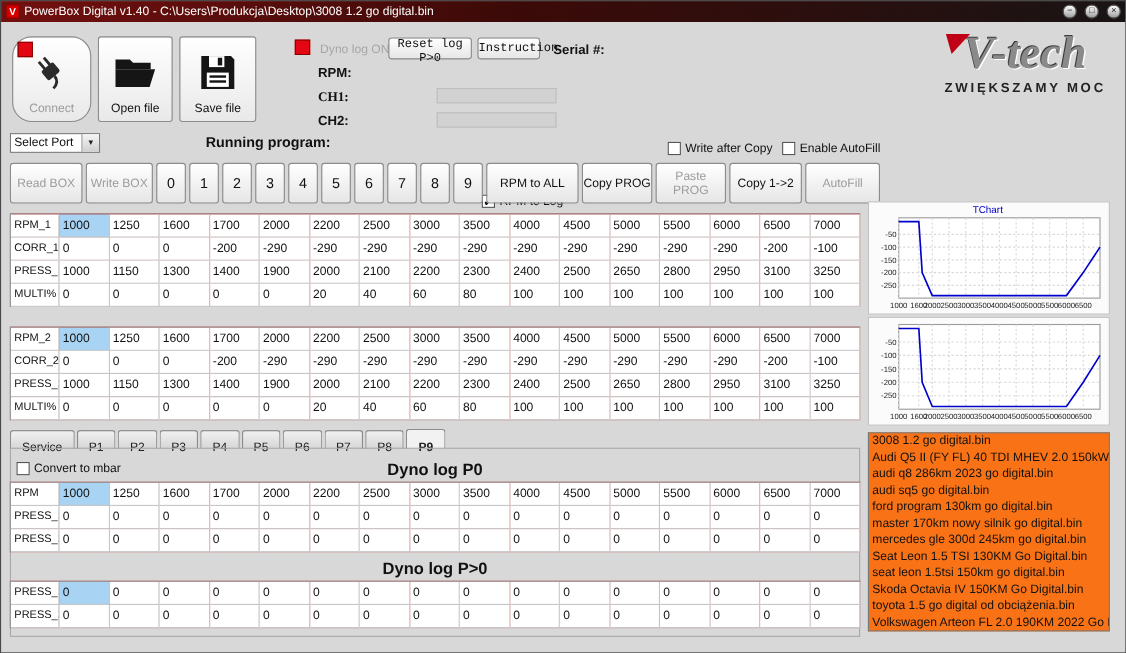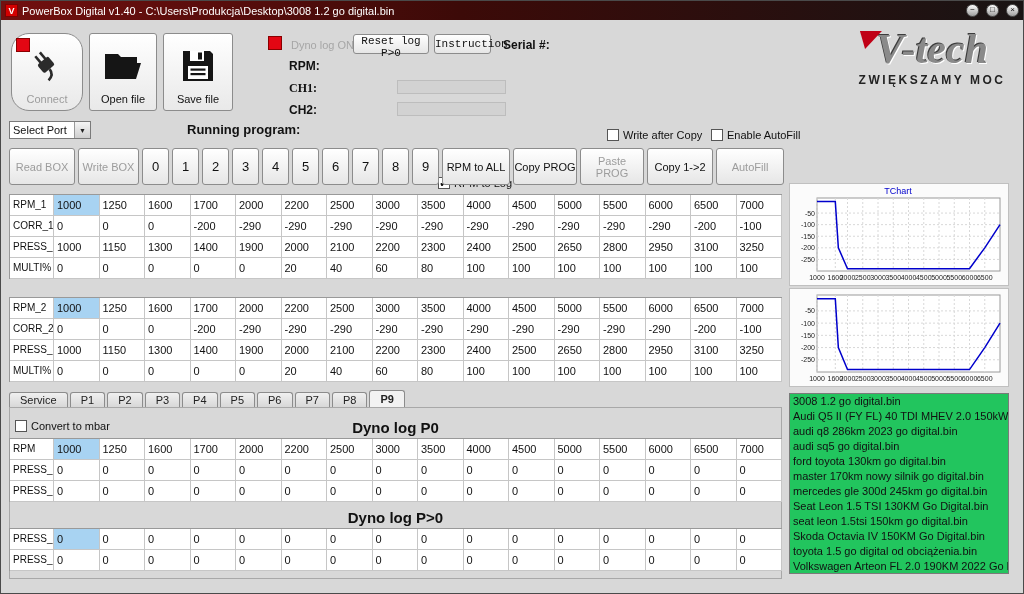--- a/index.html
+++ b/index.html
@@ -67,32 +67,32 @@
   
   .grid-table{position:absolute;display:grid;grid-template-columns:44px repeat(16,45.5px);
     background:#b91c1c;border:1px solid #999;border-right:none;border-bottom:none;width:773px;}
   .cell{height:21px;line-height:20px;font-size:11px;padding-left:3px;
     border-right:1px solid #c6c6c6;border-bottom:1px solid #c6c6c6;background:#fff;
     overflow:hidden;white-space:nowrap;}
   .cell.rowlabel{font-size:10px;}
   .cell.sel{background:#a8d3f2;}
   
   .tabs{position:absolute;left:8px;top:389px;height:18px;display:flex;align-items:flex-end;}
-  .tab{height:16px;line-height:15px;padding:0 10px;font-size:11px;
+  .tab{height:16px;line-height:15px;padding:8px 10px;font-size:11px;
     background:linear-gradient(#f0f0f0,#d6d6d6);border:1px solid #8c8c8c;border-bottom:none;
     border-radius:3px 3px 0 0;margin-right:2px;color:#222;}
   .tab.active{height:18px;line-height:17px;background:#f2f2f2;font-weight:bold;}
   .tab-panel{position:absolute;left:8px;top:406px;width:773px;height:172px;border:1px solid #a8a8a8;}
   .dyno-title{position:absolute;left:8px;width:773px;text-align:center;
     font-size:15px;font-weight:bold;color:#111;}
   
   .chart{position:absolute;left:788px;width:220px;background:#fbfbfb;border:1px solid #c0c0c0;}
   
   .file-list{position:absolute;left:788px;top:392px;width:220px;height:181px;
-    background:#22c55e;border:1px solid #7a7a7a;overflow:hidden;}
+    background:#f97316;border:1px solid #7a7a7a;overflow:hidden;}
   .file-item{font-size:11px;line-height:15px;padding-left:3px;white-space:nowrap;overflow:hidden;}
 </style>
 </head>
 <body>
 
 <div class="titlebar">
   <div class="title-icon">V</div>
   <div class="title-text">PowerBox Digital v1.40 - C:\Users\Produkcja\Desktop\3008 1.2 go digital.bin</div>
   <div class="winbtn">−</div>
   <div class="winbtn">□</div>
@@ -172,21 +172,21 @@
 </label>
 <label class="cbrow" style="left:710px;top:128px;">
   <span class="cb"></span>
   <span>Enable AutoFill</span>
 </label>
 
 <div class="prog-row">
   <button class="pbtn dis" style="width:66px;">Read BOX</button>
   <button class="pbtn dis" style="width:61px;">Write BOX</button>
   <span class="numhost"><button class="pbtn num">0</button><button class="pbtn num">1</button><button class="pbtn num">2</button><button class="pbtn num">3</button><button class="pbtn num">4</button><button class="pbtn num">5</button><button class="pbtn num">6</button><button class="pbtn num">7</button><button class="pbtn num">8</button><button class="pbtn num">9</button></span>
-  <button class="pbtn" style="width:68px;">RPM to ALL</button>
+  <button class="pbtn" style="width:84px;">RPM to ALL</button>
   <button class="pbtn" style="width:64px;">Copy PROG</button>
   <button class="pbtn dis" style="width:64px;">Paste PROG</button>
   <button class="pbtn" style="width:66px;">Copy 1-&gt;2</button>
   <button class="pbtn dis" style="width:68px;">AutoFill</button>
 </div>
 
 <div class="grid-table" style="left:8px;top:193px;">
     <div class="cell rowlabel">RPM_1</div>
     <div class="cell sel">1000</div>
     <div class="cell">1250</div>
@@ -515,21 +515,21 @@
     <div class="cell">0</div>
     <div class="cell">0</div>
     <div class="cell">0</div>
   </div>
 
 <div class="file-list">
     <div class="file-item">3008 1.2 go digital.bin</div>
     <div class="file-item">Audi Q5 II (FY FL) 40 TDI MHEV 2.0 150kW 204KM (</div>
     <div class="file-item">audi q8 286km 2023 go digital.bin</div>
     <div class="file-item">audi sq5 go digital.bin</div>
-    <div class="file-item">ford toyota 130km go digital.bin</div>
+    <div class="file-item">ford program 130km go digital.bin</div>
     <div class="file-item">master 170km nowy silnik go digital.bin</div>
     <div class="file-item">mercedes gle 300d 245km go digital.bin</div>
     <div class="file-item">Seat Leon 1.5 TSI 130KM Go Digital.bin</div>
     <div class="file-item">seat leon 1.5tsi 150km go digital.bin</div>
     <div class="file-item">Skoda Octavia IV 150KM Go Digital.bin</div>
     <div class="file-item">toyota 1.5 go digital od obciążenia.bin</div>
     <div class="file-item">Volkswagen Arteon FL 2.0 190KM 2022 Go Digital Au</div>
   </div>
 
 </body></html>

